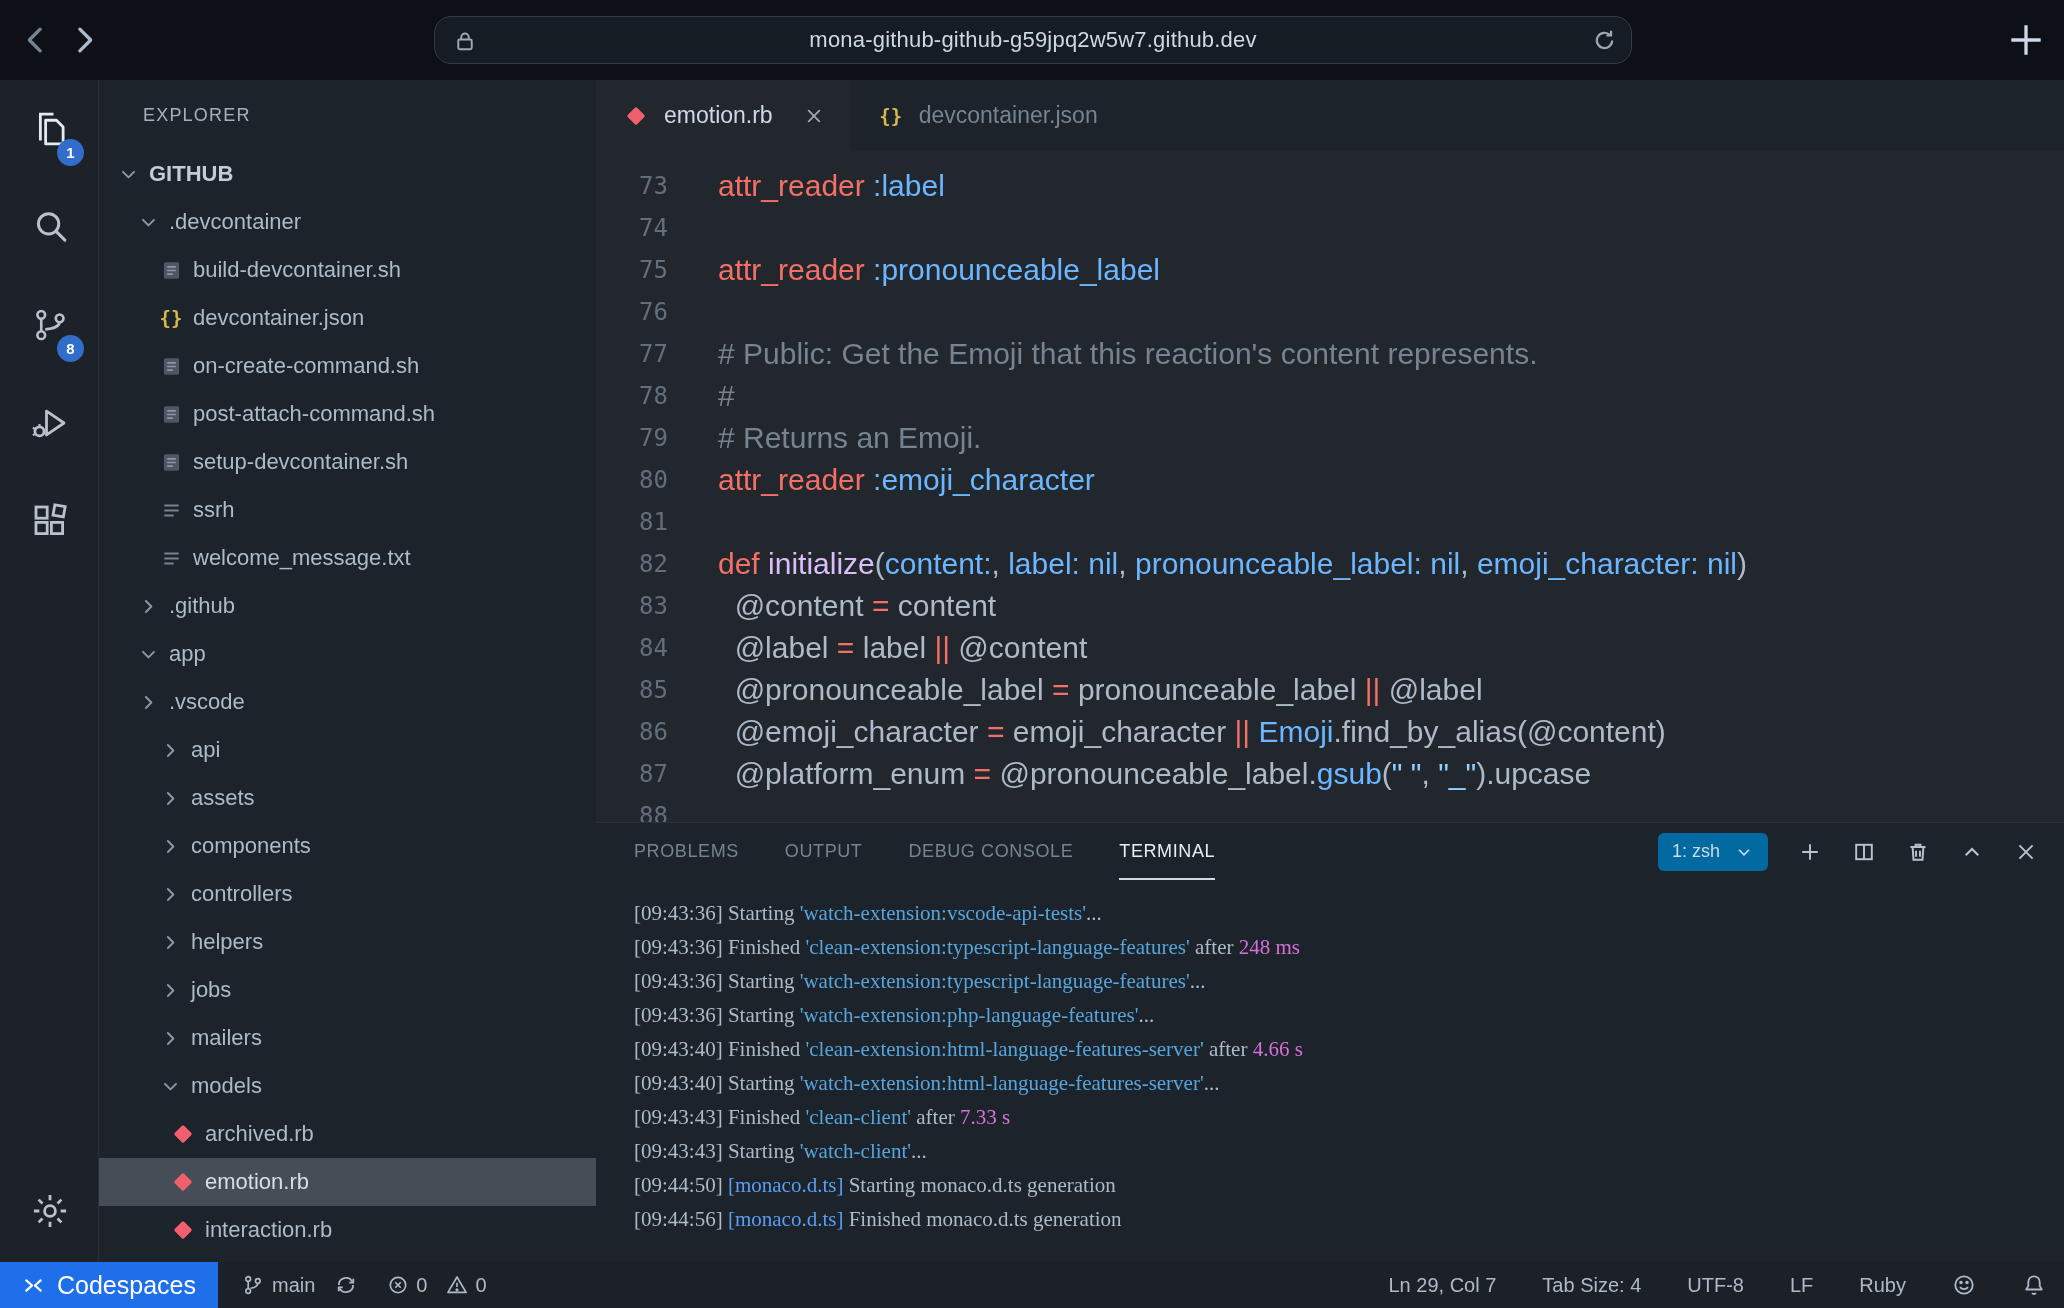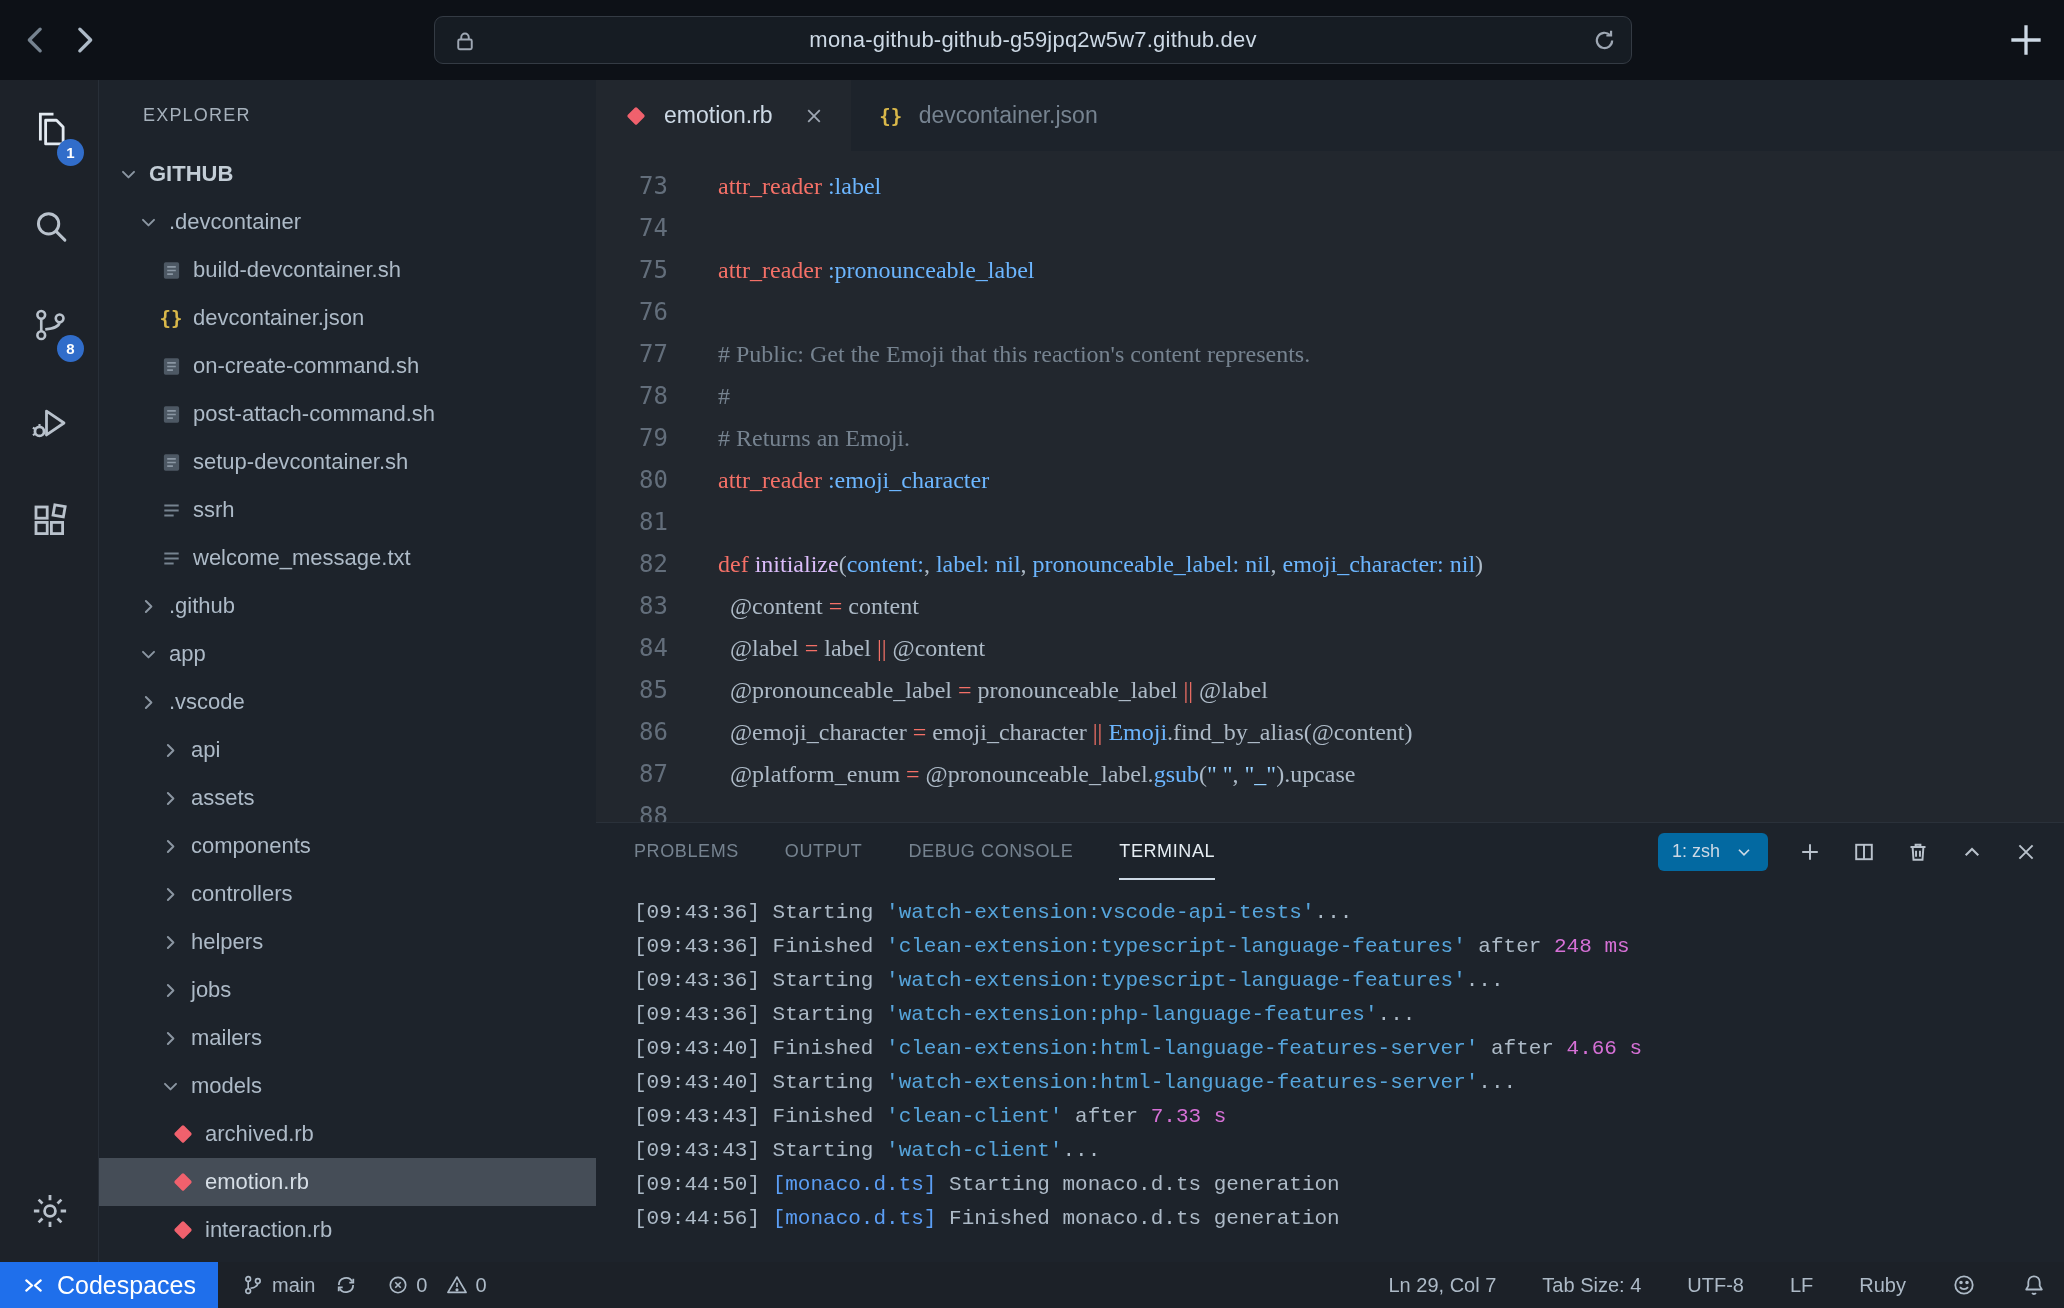--- a/index.html
+++ b/index.html
@@ -1,26 +1,26 @@
 <!DOCTYPE html>
 <html style="--accent: #316dca; --cs-blue: #1f6feb; --ruby: #f0616d; --json: #d9b84a;"><head>
 <meta charset="utf-8">
 <style>
   *{margin:0;padding:0;box-sizing:border-box}
   html,body{width:2064px;height:1308px;overflow:hidden;background:#22272e;
     font-family:"Liberation Sans",sans-serif;color:#adbac7}
-  .mono{font-family:Liberation Mono, monospace}
+  .mono{font-family:Liberation Serif, serif}
   svg{display:block}
 
   
   .browser-bar{position:absolute;top:0;left:0;width:2064px;height:80px;background:#0d1117;display:flex;align-items:center}
   .nav-btn{width:48px;height:48px;display:flex;align-items:center;justify-content:center;color:#adbac7}
   .nav-btn.back{margin-left:12px;color:#768390}
   .url-field{position:absolute;left:434px;top:16px;width:1198px;height:48px;background:#161c23;
-    border:1px solid #343b44;border-radius:9px;display:flex;align-items:center;justify-content:center}
+    border:1px solid #343b44;border-radius:17px;display:flex;align-items:center;justify-content:center}
   .url-text{color:#cdd9e5;font-size:22px;letter-spacing:.2px}
   .lock{position:absolute;left:18px;top:12px;color:#9ea7b3}
   .reload{position:absolute;right:14px;top:11px;color:#9ea7b3}
   .newtab{position:absolute;right:16px;top:18px;color:#cdd9e5}
 
   
   .workbench{position:absolute;top:80px;left:0;width:2064px;height:1182px;overflow:hidden}
 
   .activity-bar{position:absolute;left:0;top:0;width:99px;height:100%;background:#1d2229;border-right:1px solid #282f38}
   .ab-item{position:relative;width:99px;height:98px;display:flex;align-items:center;justify-content:center;color:#b9c2cc;cursor:pointer}
@@ -47,21 +47,21 @@
   .main{position:absolute;left:596px;top:0;width:1468px;height:100%}
   .tab-bar{height:71px;background:#1d232b;display:flex}
   .tab{display:flex;align-items:center;padding:0 26px;gap:14px;font-size:23px;color:#768390;cursor:pointer}
   .tab.active{background:#22272e;color:#cdd9e5}
   .tab-close{margin-left:16px;color:#9ea7b3;display:flex}
 
   .editor{position:absolute;top:71px;left:0;width:100%;height:671px;background:#22272e;overflow:hidden}
   .code{padding-top:14px}
   .code-line{display:flex;height:42px;line-height:42px}
   .ln{width:72px;text-align:right;color:#636e7b;font-size:24px;font-family:"DejaVu Sans Mono",monospace;flex-shrink:0}
-  .ctext{margin-left:50px;font-size:24px;white-space:pre;font-family:Liberation Serif, serif}
+  .ctext{margin-left:50px;font-size:30px;white-space:pre;font-family:Liberation Sans, sans-serif}
   .tok-d{color:#adbac7}.tok-k{color:#f47067}.tok-b{color:#6cb6ff}.tok-p{color:#dcbdfb}.tok-s{color:#96d0ff}.tok-c{color:#768390}
 
   .panel{position:absolute;top:742px;left:0;width:100%;height:440px;background:#1d232b;border-top:1px solid #2a313a;overflow:hidden}
   .panel-header{height:57px;display:flex;align-items:center}
   .panel-tabs{display:flex;gap:46px;padding-left:38px;height:100%}
   .panel-tab{display:flex;align-items:center;height:100%;font-size:18px;letter-spacing:.6px;color:#768390;
     border-bottom:2px solid transparent;padding-top:2px;cursor:pointer}
   .panel-tab.active{color:#e6edf3;border-color:#cdd9e5}
   .panel-actions{margin-left:auto;display:flex;align-items:center;gap:30px;padding-right:26px;color:#b9c2cc}
   .term-select{height:38px;background:#0369a1;border-radius:6px;display:inline-flex;align-items:center;gap:14px;

